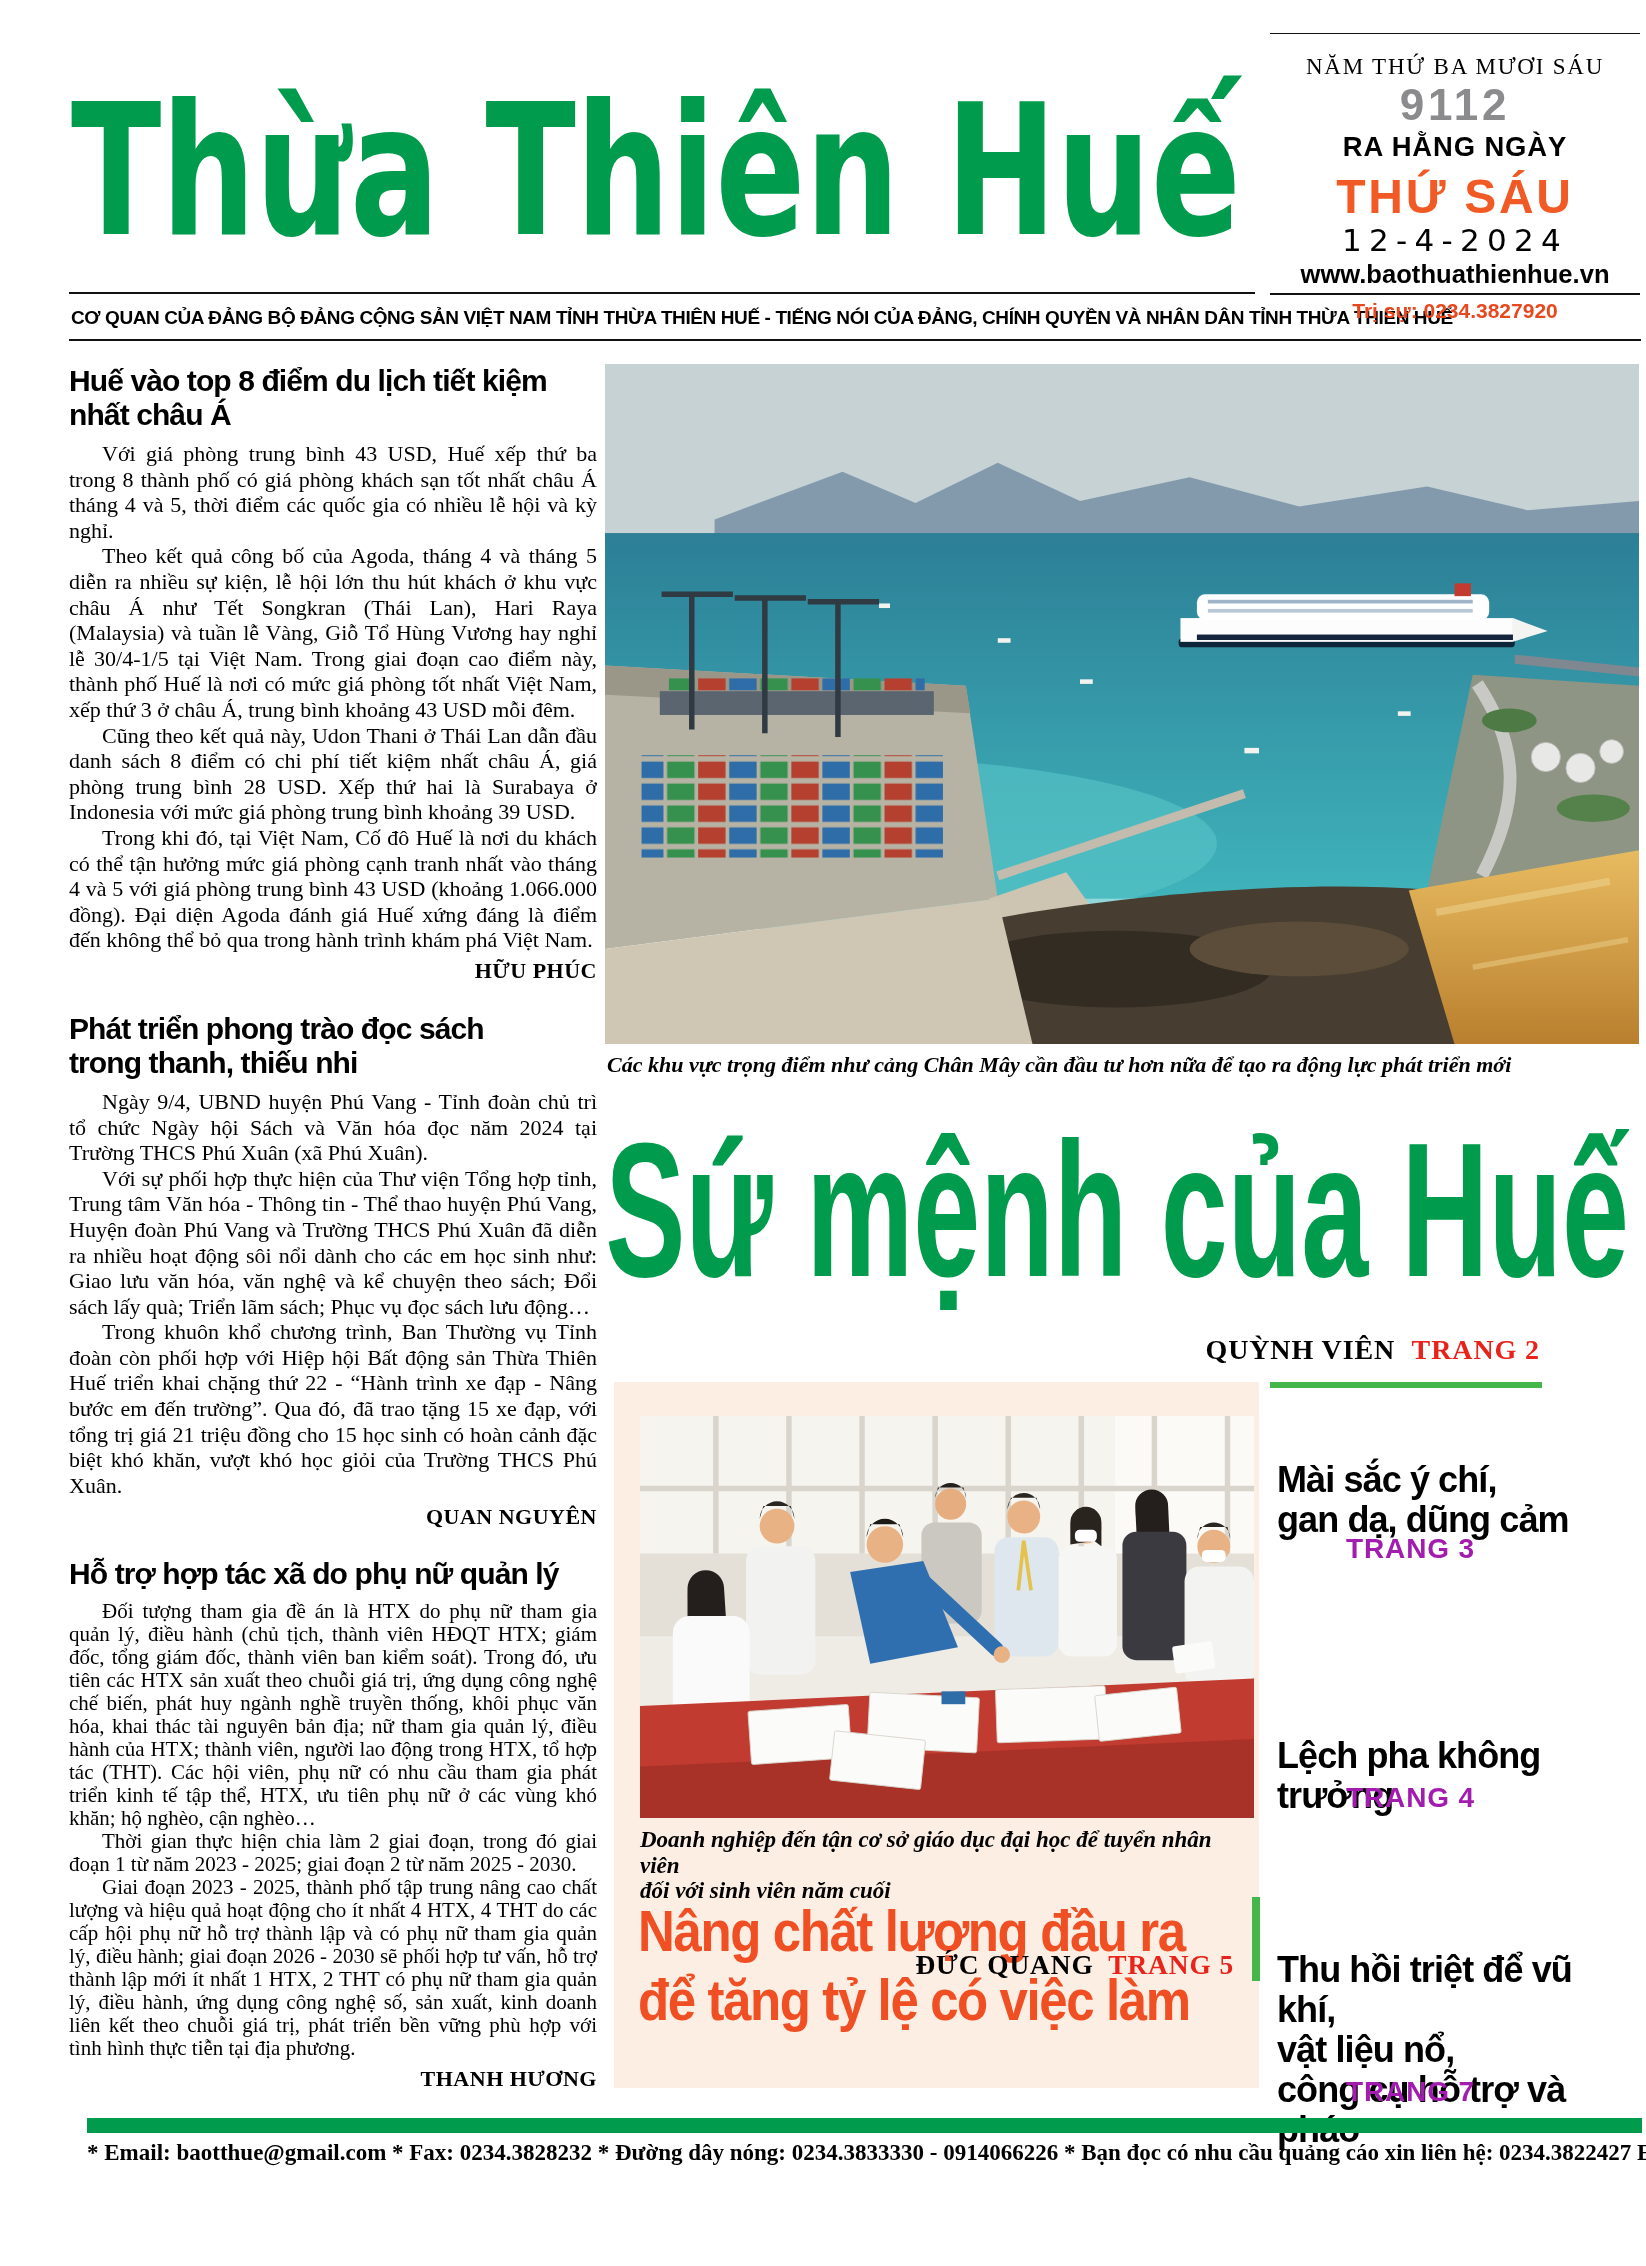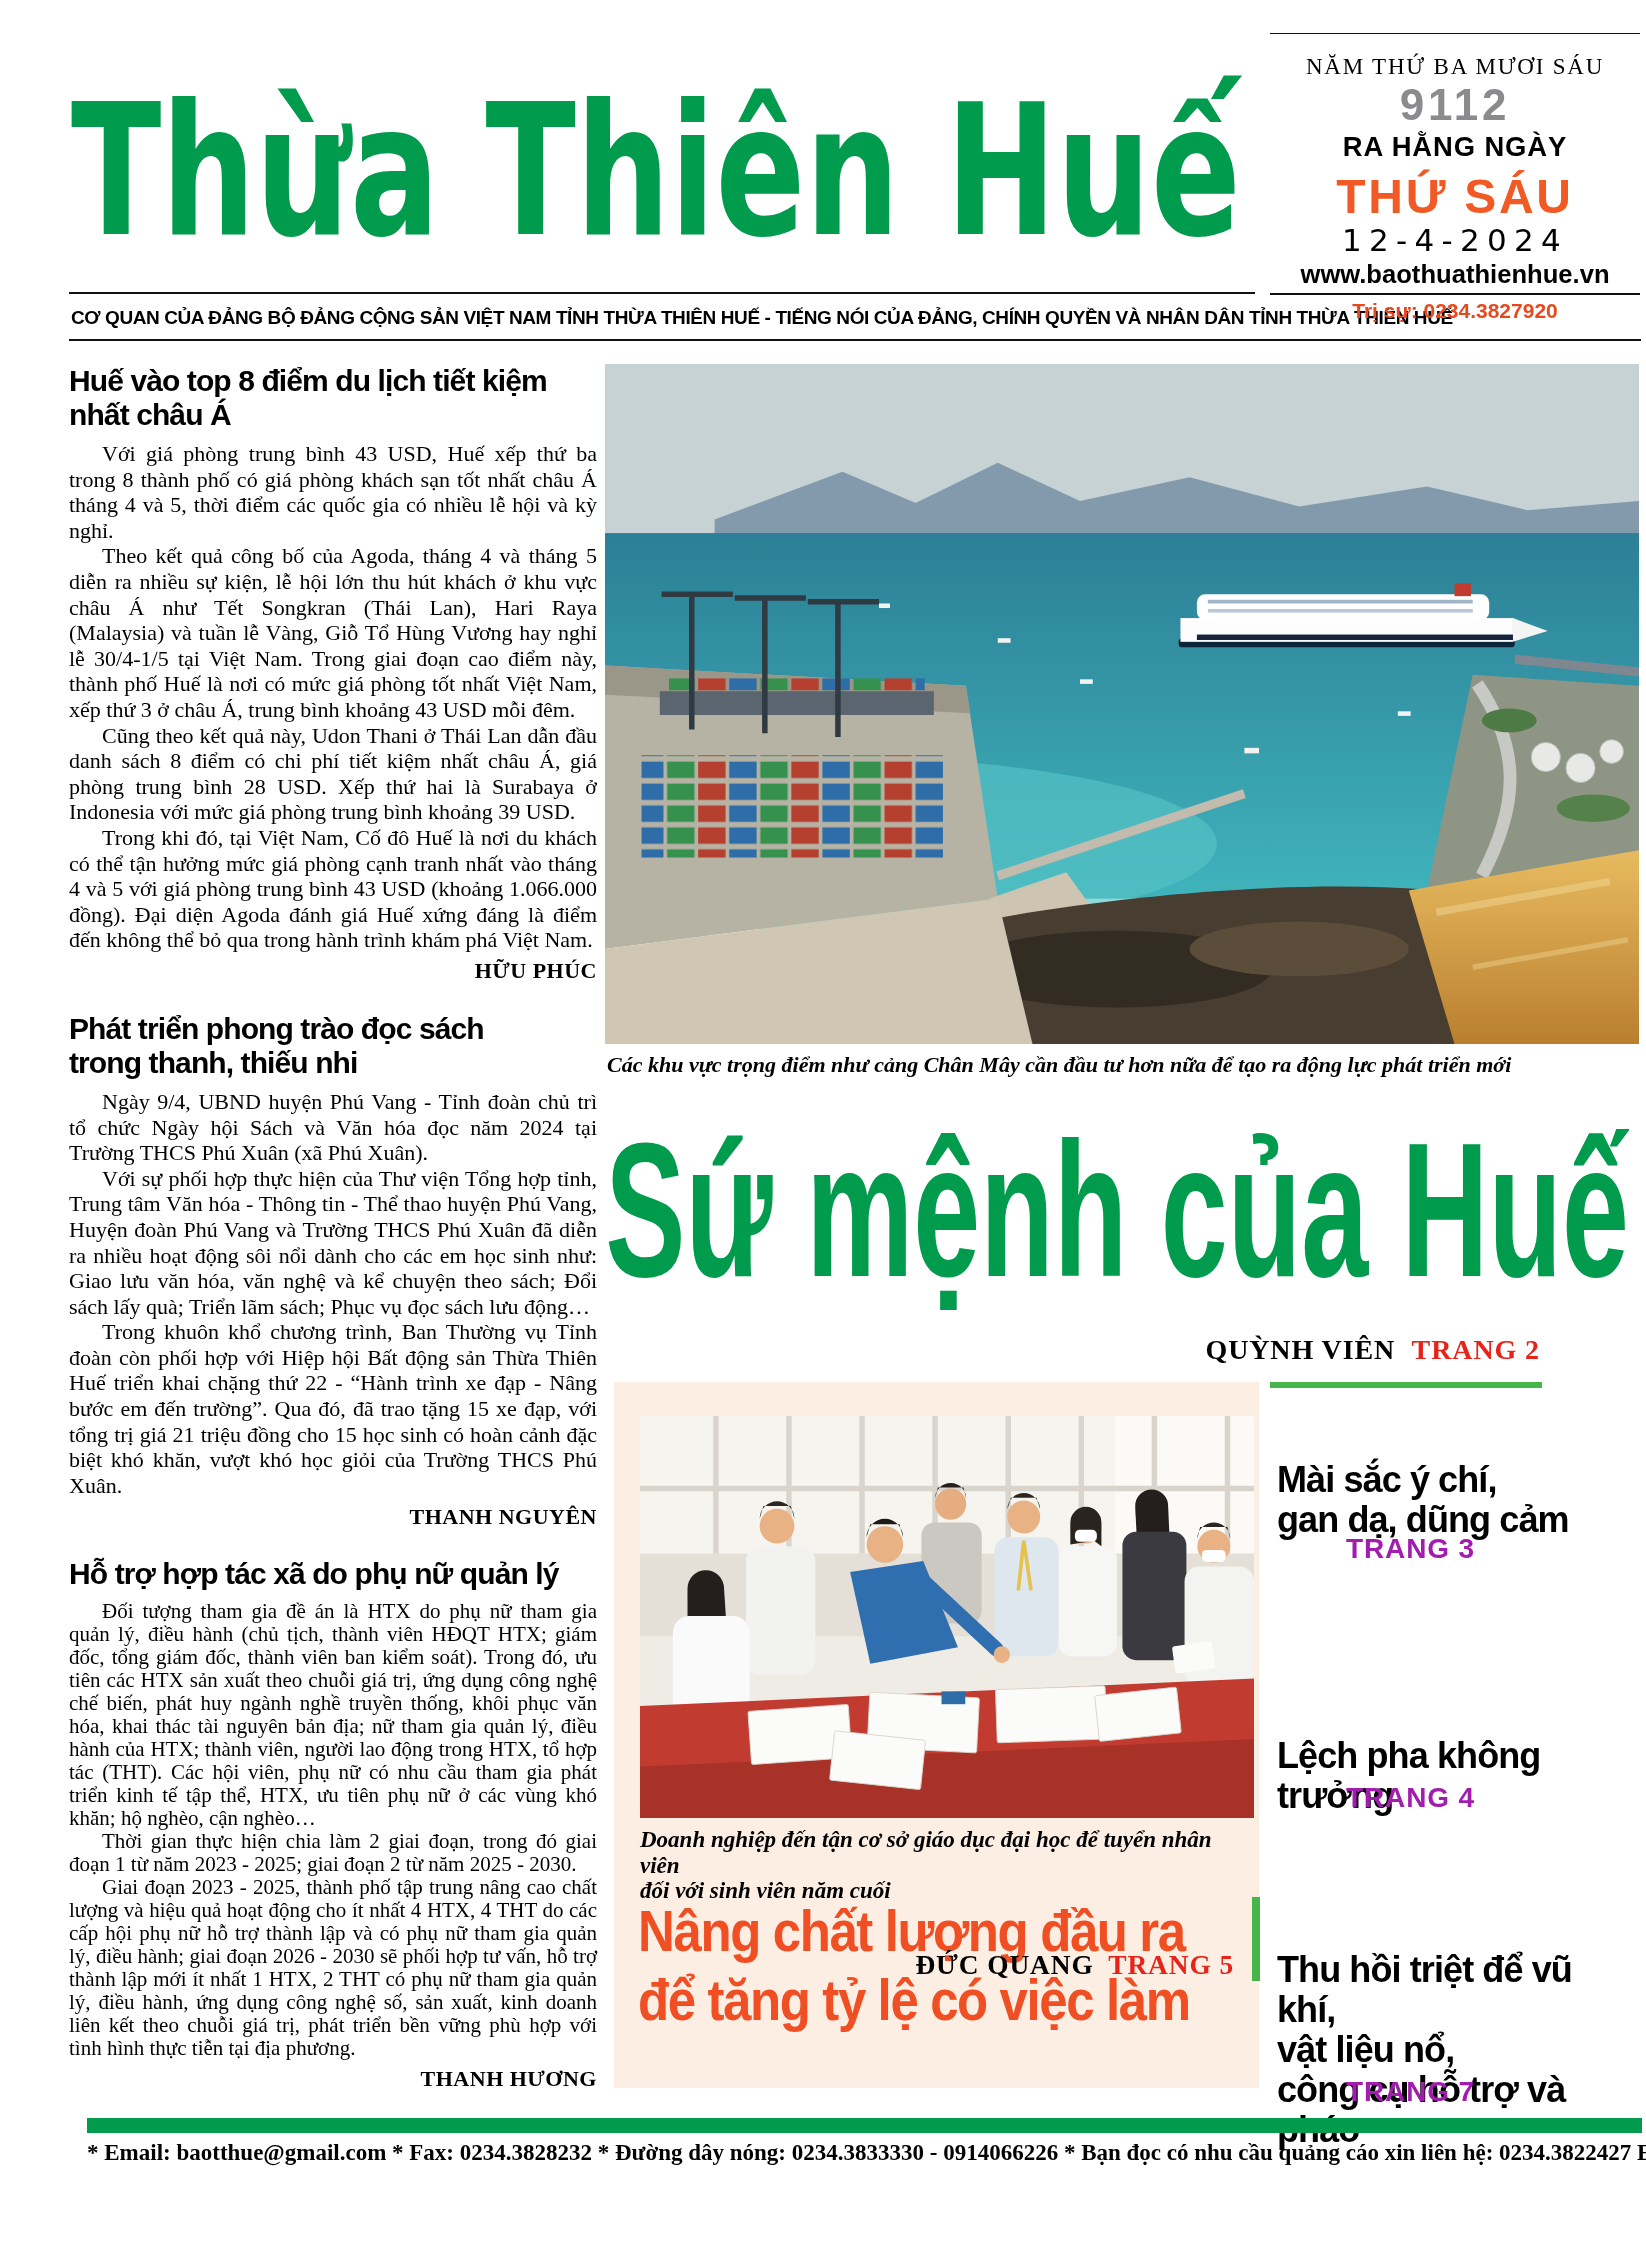--- a/index.html
+++ b/index.html
@@ -107,21 +107,21 @@
       <p class="art-p">Trong khi đó, tại Việt Nam, Cố đô Huế là nơi du khách có thể tận hưởng mức giá phòng cạnh tranh nhất vào tháng 4 và 5 với giá phòng trung bình 43 USD (khoảng 1.066.000 đồng). Đại diện Agoda đánh giá Huế xứng đáng là điểm đến không thể bỏ qua trong hành trình khám phá Việt Nam.</p>
       <div class="art-by">HỮU PHÚC</div>
     </div>
 
     <div class="article">
       <h2 class="art-h">Phát triển phong trào đọc sách
 trong thanh, thiếu nhi</h2>
       <p class="art-p">Ngày 9/4, UBND huyện Phú Vang - Tỉnh đoàn chủ trì tổ chức Ngày hội Sách và Văn hóa đọc năm 2024 tại Trường THCS Phú Xuân (xã Phú Xuân).</p>
       <p class="art-p">Với sự phối hợp thực hiện của Thư viện Tổng hợp tỉnh, Trung tâm Văn hóa - Thông tin - Thể thao huyện Phú Vang, Huyện đoàn Phú Vang và Trường THCS Phú Xuân đã diễn ra nhiều hoạt động sôi nổi dành cho các em học sinh như: Giao lưu văn hóa, văn nghệ và kể chuyện theo sách; Đổi sách lấy quà; Triển lãm sách; Phục vụ đọc sách lưu động…</p>
       <p class="art-p">Trong khuôn khổ chương trình, Ban Thường vụ Tỉnh đoàn còn phối hợp với Hiệp hội Bất động sản Thừa Thiên Huế triển khai chặng thứ 22 - “Hành trình xe đạp - Nâng bước em đến trường”. Qua đó, đã trao tặng 15 xe đạp, với tổng trị giá 21 triệu đồng cho 15 học sinh có hoàn cảnh đặc biệt khó khăn, vượt khó học giỏi của Trường THCS Phú Xuân.</p>
-      <div class="art-by">THANH NGUYÊN</div>
+      <div class="art-by">QUAN NGUYÊN</div>
     </div>
 
     <div class="article tight">
       <h2 class="art-h">Hỗ trợ hợp tác xã do phụ nữ quản lý</h2>
       <p class="art-p">Đối tượng tham gia đề án là HTX do phụ nữ tham gia quản lý, điều hành (chủ tịch, thành viên HĐQT HTX; giám đốc, tổng giám đốc, thành viên ban kiểm soát). Trong đó, ưu tiên các HTX sản xuất theo chuỗi giá trị, ứng dụng công nghệ chế biến, phát huy ngành nghề truyền thống, khôi phục văn hóa, khai thác tài nguyên bản địa; nữ tham gia quản lý, điều hành của HTX; thành viên, người lao động trong HTX, tổ hợp tác (THT). Các hội viên, phụ nữ có nhu cầu tham gia phát triển kinh tế tập thể, HTX, ưu tiên phụ nữ ở các vùng khó khăn; hộ nghèo, cận nghèo…</p>
       <p class="art-p">Thời gian thực hiện chia làm 2 giai đoạn, trong đó giai đoạn 1 từ năm 2023 - 2025; giai đoạn 2 từ năm 2025 - 2030.</p>
       <p class="art-p">Giai đoạn 2023 - 2025, thành phố tập trung nâng cao chất lượng và hiệu quả hoạt động cho ít nhất 4 HTX, 4 THT do các cấp hội phụ nữ hỗ trợ thành lập và có phụ nữ tham gia quản lý, điều hành; giai đoạn 2026 - 2030 sẽ phối hợp tư vấn, hỗ trợ thành lập mới ít nhất 1 HTX, 2 THT có phụ nữ tham gia quản lý, điều hành, ứng dụng công nghệ số, sản xuất, kinh doanh liên kết theo chuỗi giá trị, phát triển bền vững phù hợp với tình hình thực tiễn tại địa phương.</p>
       <div class="art-by">THANH HƯƠNG</div>
     </div>
   </div>

